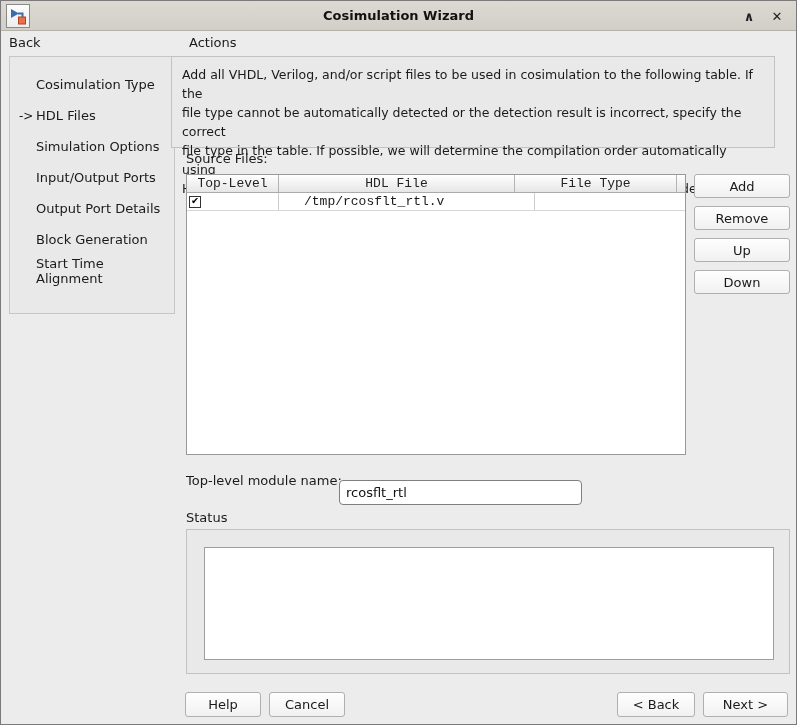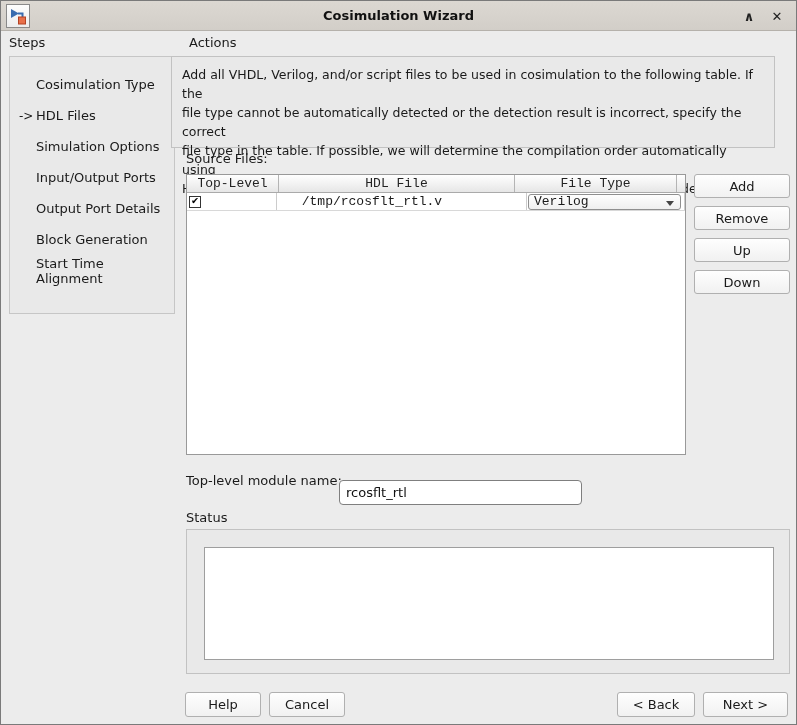--- a/index.html
+++ b/index.html
@@ -97,21 +97,21 @@
         <rect x="9.5" y="10" width="7" height="7" fill="#e8704a" stroke="#b34224" stroke-width="1"></rect>
       </svg>
     </div>
     <div class="win-title">Cosimulation Wizard</div>
     <div class="win-controls">
       <div class="win-btn">∧</div>
       <div class="win-btn">✕</div>
     </div>
   </div>
 
-  <div class="sec-label" style="left:8px; top:34px;">Steps</div>
+  <div class="sec-label" style="left:8px; top:34px;">Back</div>
   <div class="steps-box" id="steps-list">
       <div class="step">
         <span>Cosimulation Type</span>
       </div>
       <div class="step">
         <span class="marker">-&gt;</span>
         <span>HDL Files</span>
       </div>
       <div class="step">
         <span>Simulation Options</span>
@@ -143,23 +143,20 @@
       <div class="th c1">HDL File</div>
       <div class="th c2">File Type</div>
       <div class="th cf"></div>
     </div>
     <div id="table-body">
         <div class="tbl-row">
           <div class="td c0">
             <div class="chk">✔</div>
           </div>
           <div class="td c1 path-cell">/tmp/rcosflt_rtl.v</div>
-          <div class="td c2">
-            <div class="dd">Verilog<span class="dd-arrow"></span></div>
-          </div>
           <div class="td cf"></div>
         </div>
       </div>
   </div>
 
   <div class="btn btn-add">Add</div>
   <div class="btn btn-remove">Remove</div>
   <div class="btn btn-up">Up</div>
   <div class="btn btn-down">Down</div>
 

